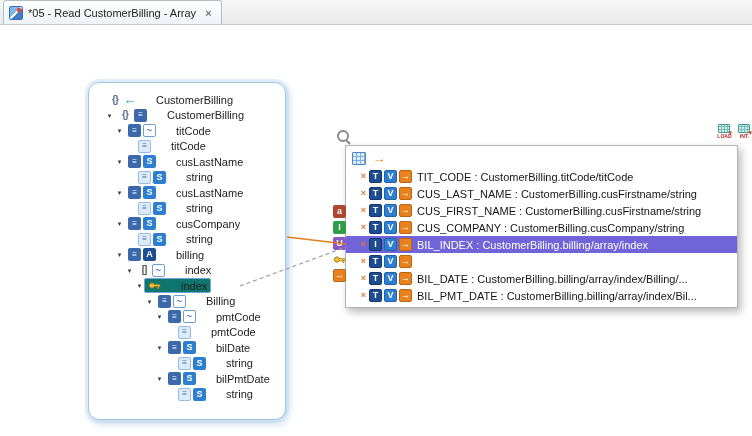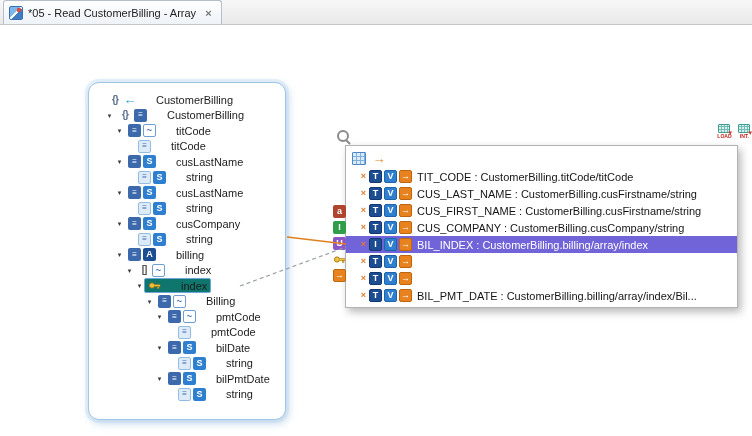--- a/index.html
+++ b/index.html
@@ -338,20 +338,21 @@
             <span class="icon ic-marker">×</span>
             <span class="icon ic-ttext">T</span>
             <span class="icon ic-value">V</span>
             <span class="icon ic-out">→</span>
           </div>
           <div class="mrow">
             <span class="icon ic-marker">×</span>
             <span class="icon ic-ttext">T</span>
             <span class="icon ic-value">V</span>
             <span class="icon ic-out">→</span>
+            <span class="mtext">BIL_DATE : CustomerBilling.billing/array/index/Billing/...</span>
           </div>
           <div class="mrow">
             <span class="icon ic-marker">×</span>
             <span class="icon ic-ttext">T</span>
             <span class="icon ic-value">V</span>
             <span class="icon ic-out">→</span>
             <span class="mtext">BIL_PMT_DATE : CustomerBilling.billing/array/index/Bil...</span>
           </div>
         </div>
     </div>

